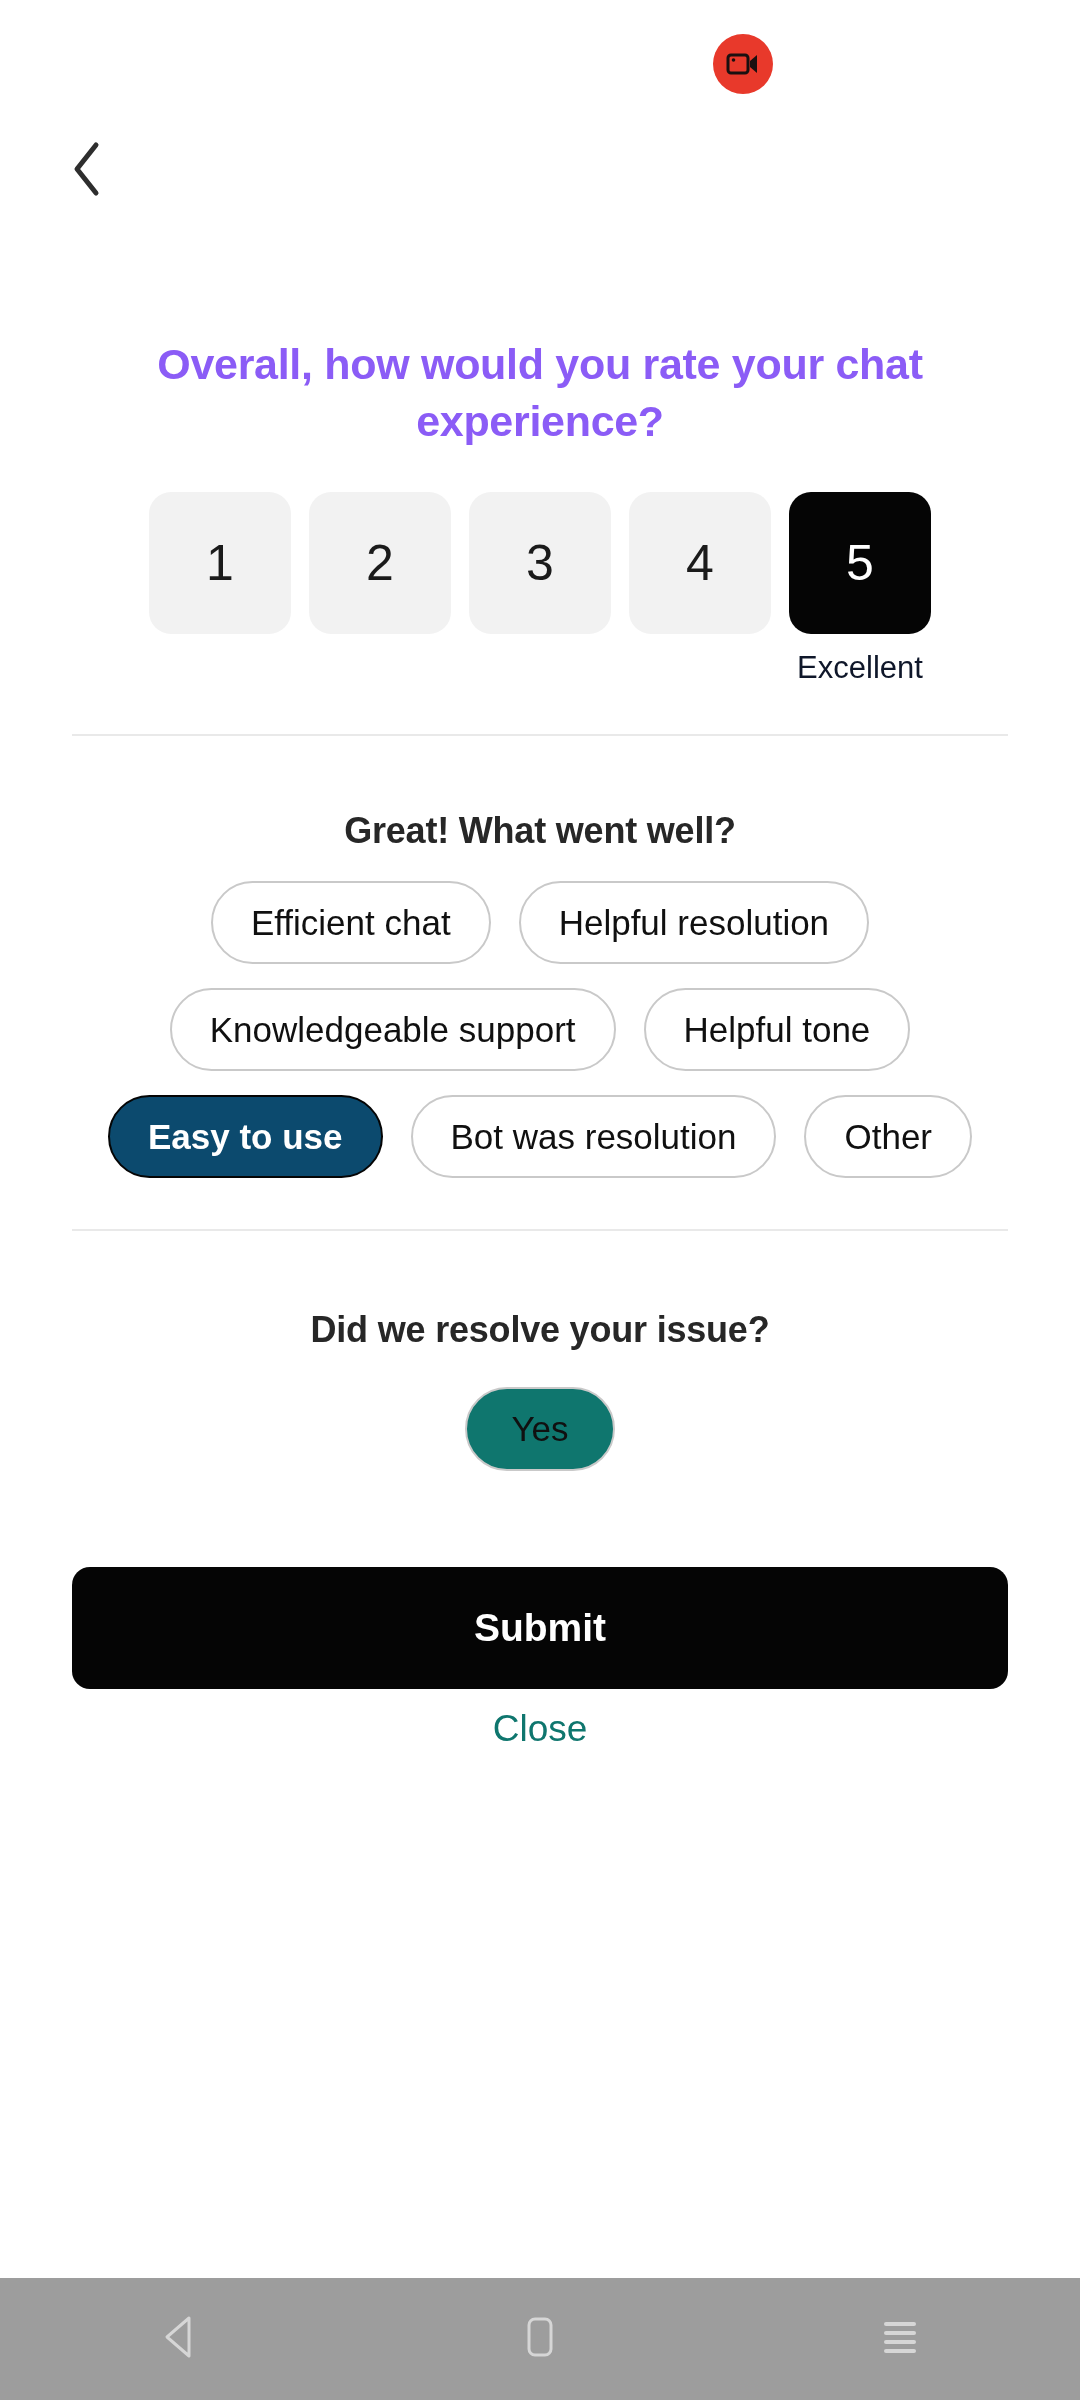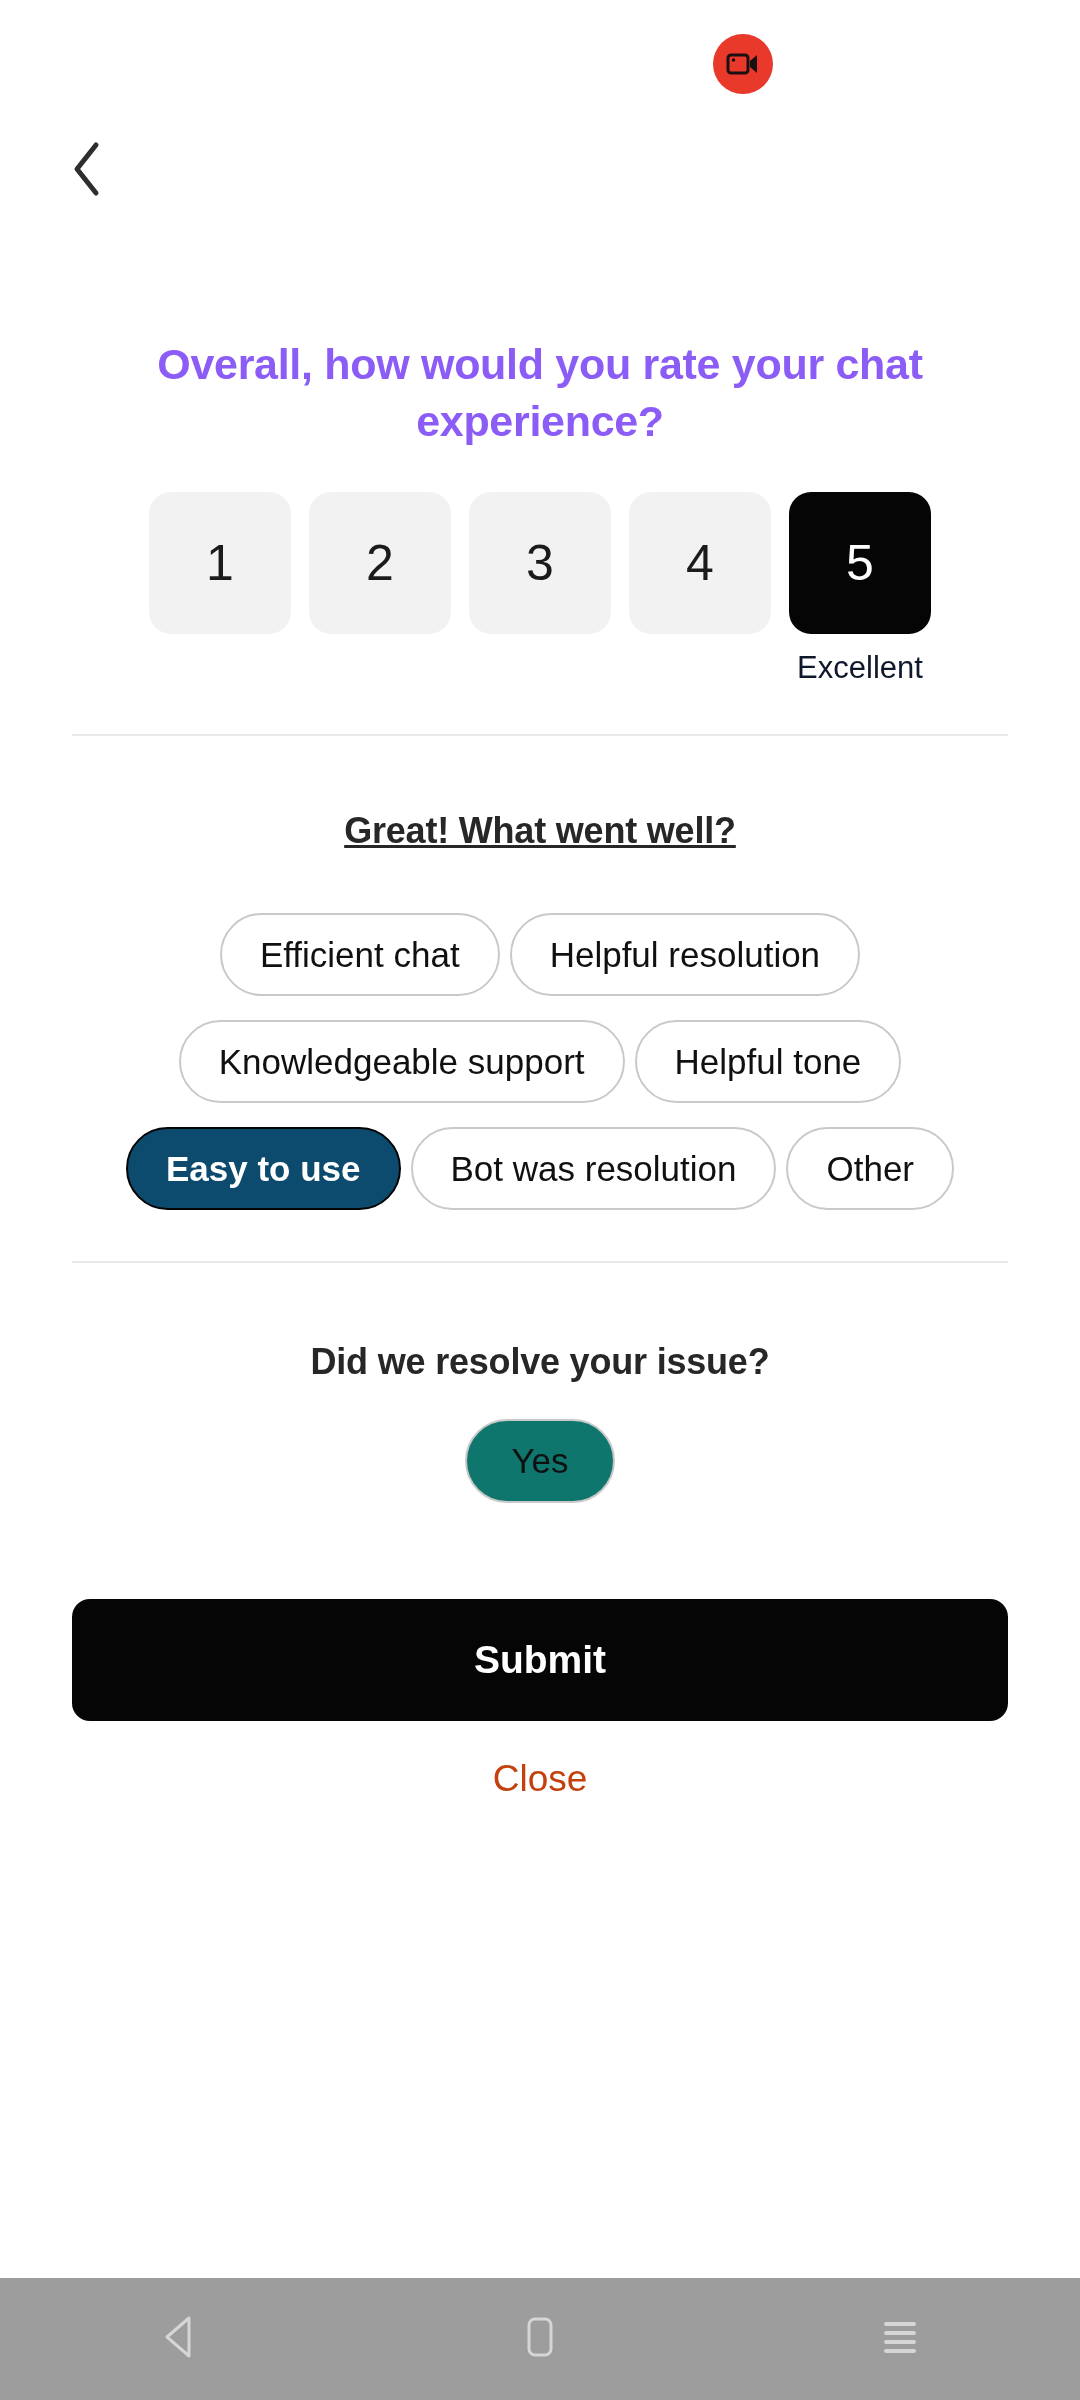--- a/index.html
+++ b/index.html
@@ -115,29 +115,29 @@
   .divider.d2 { margin-top: 44px; }
 
   
   .section-title {
     font-size: 36px;
     font-weight: bold;
     color: #272727;
     text-align: center;
     letter-spacing: -0.2px;
   }
-  .sec-good .section-title { margin-top: 74px; text-decoration: underline; }
+  .sec-good .section-title { margin-top: 74px; }
   .sec-resolve .section-title { margin-top: 78px; }
 
   .chips {
-    margin-top: 54px;
+    margin-top: 22px;
     display: flex;
     flex-wrap: wrap;
     justify-content: center;
-    gap: 24px 10px;
+    gap: 24px 28px;
     padding: 7px 70px;
   }
   .chip {
     border: 2px solid #c9c9c9;
     border-radius: 48px;
     background: #ffffff;
     color: #101010;
     font-size: 35px;
     padding: 20px 38px;
     line-height: 1.12;
@@ -181,24 +181,24 @@
     background: #050505;
     color: #ffffff;
     font-family: "Liberation Sans", sans-serif;
     font-size: 39px;
     font-weight: bold;
     cursor: pointer;
     margin-top: 8px;
   }
 
   .close-link {
-    margin-top: 37px;
+    margin-top: 19px;
     text-align: center;
     font-size: 37px;
-    color: #c2410c;
+    color: #0f766e;
     cursor: pointer;
   }
 
   
   .cursor {
     position: absolute;
     left: 540px;
     top: 2030px;
     width: 46px;
     height: 62px;

